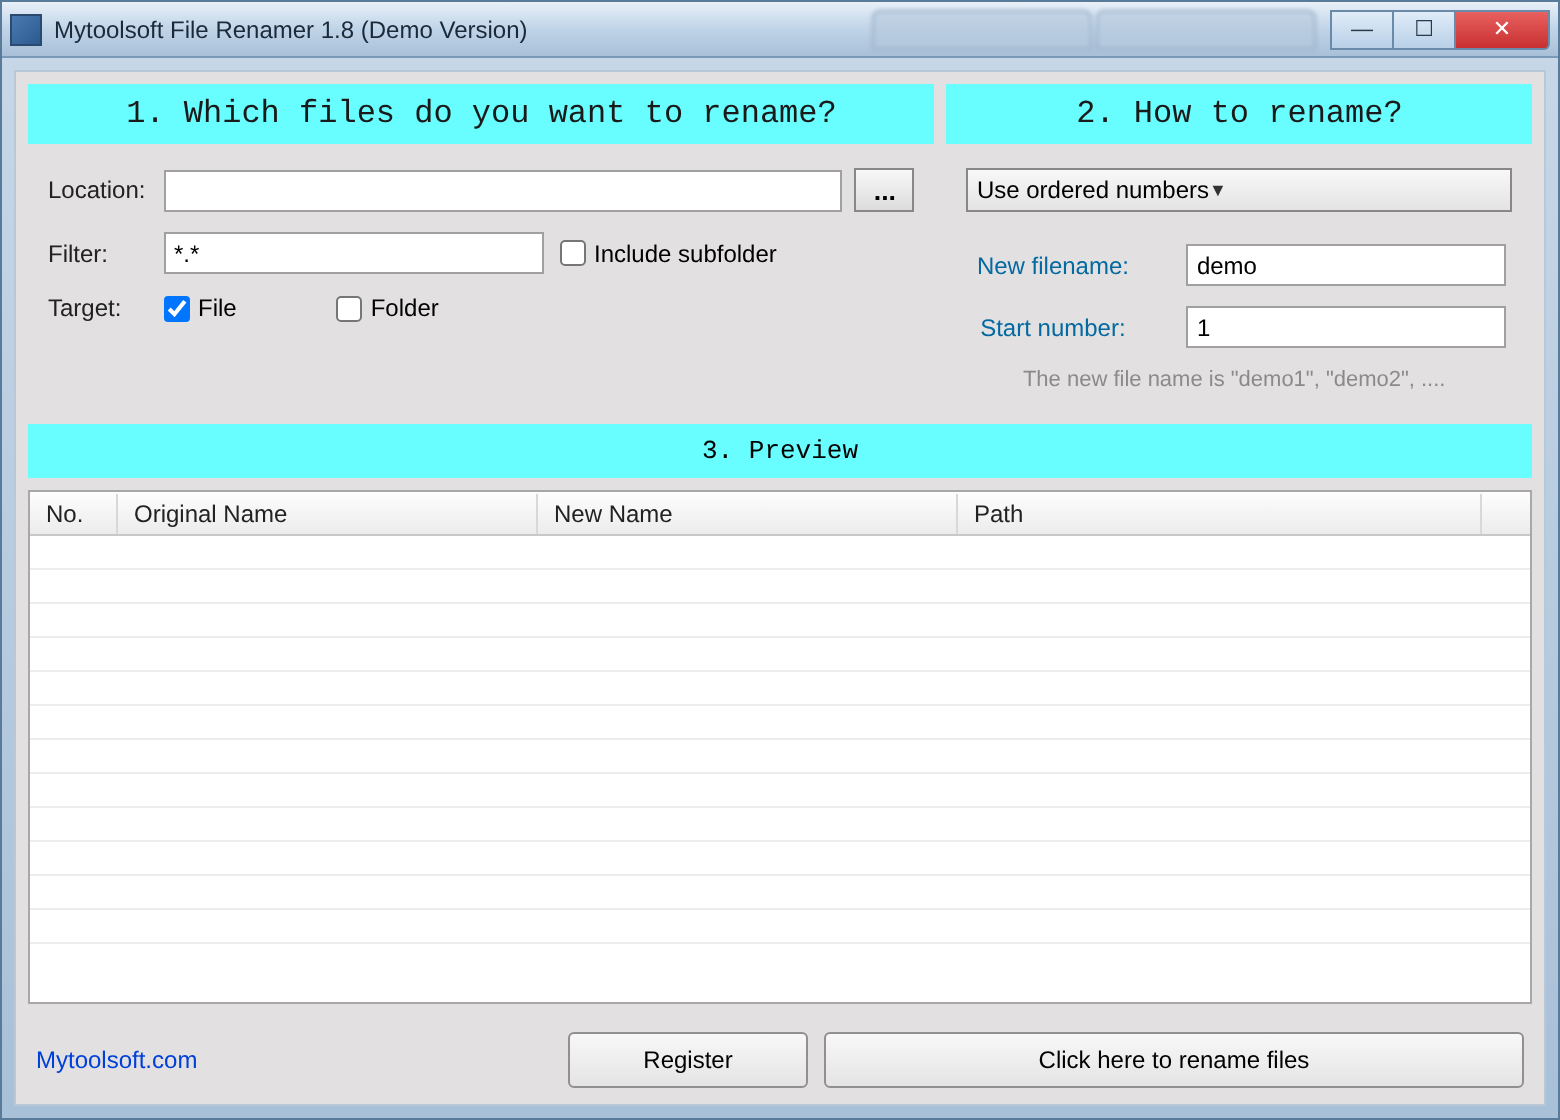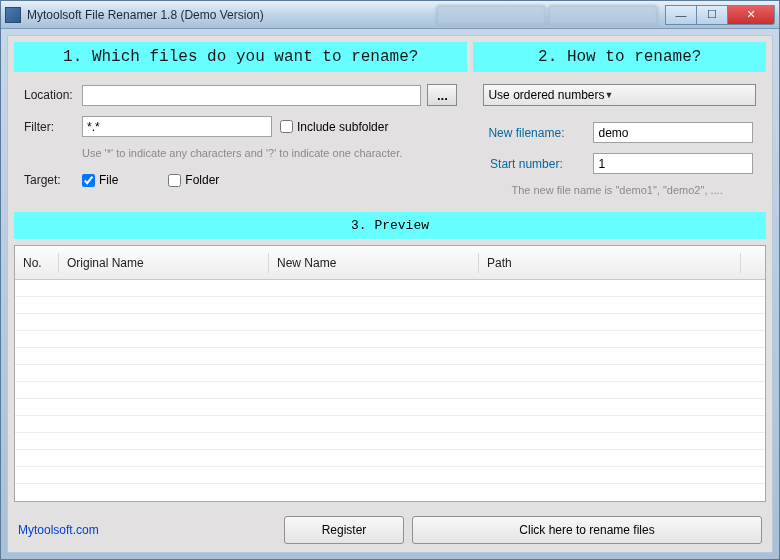--- a/index.html
+++ b/index.html
@@ -138,21 +138,21 @@
   background: #fff;
   border: 1px solid #a8a8a8;
   display: flex;
   flex-direction: column;
   overflow: hidden;
 }
 .grid-header {
   display: flex;
   background: linear-gradient(to bottom, #fdfdfd, #ececec);
   border-bottom: 1px solid #c8c8c8;
-  height: 34px;
+  height: 22px;
   align-items: center;
 }
 .col {
   padding: 3px 8px;
   border-right: 1px solid #d8d8d8;
   font-size: 12px;
   color: #222;
 }
 .col-no { width: 44px; }
 .col-orig { width: 210px; }
@@ -215,21 +215,20 @@
             <span class="label">Location:</span>
             <input class="text-input loc-input" value="" style="">
             <button class="browse-btn">...</button>
           </div>
           <div class="row">
             <span class="label">Filter:</span>
             <input class="text-input filter-input" value="*.*" style="">
             <input type="checkbox" class="checkbox" style="">
             <span>Include subfolder</span>
           </div>
-          <div class="hint">Use '*' to indicate any characters and '?' to indicate one character.</div>
           <div class="target-row">
             <span class="label">Target:</span>
             <span class="chk-group">
               <input type="checkbox" class="checkbox" checked="" style="">
               <span>File</span>
             </span>
             <span class="chk-group">
               <input type="checkbox" class="checkbox" style="">
               <span>Folder</span>
             </span>

